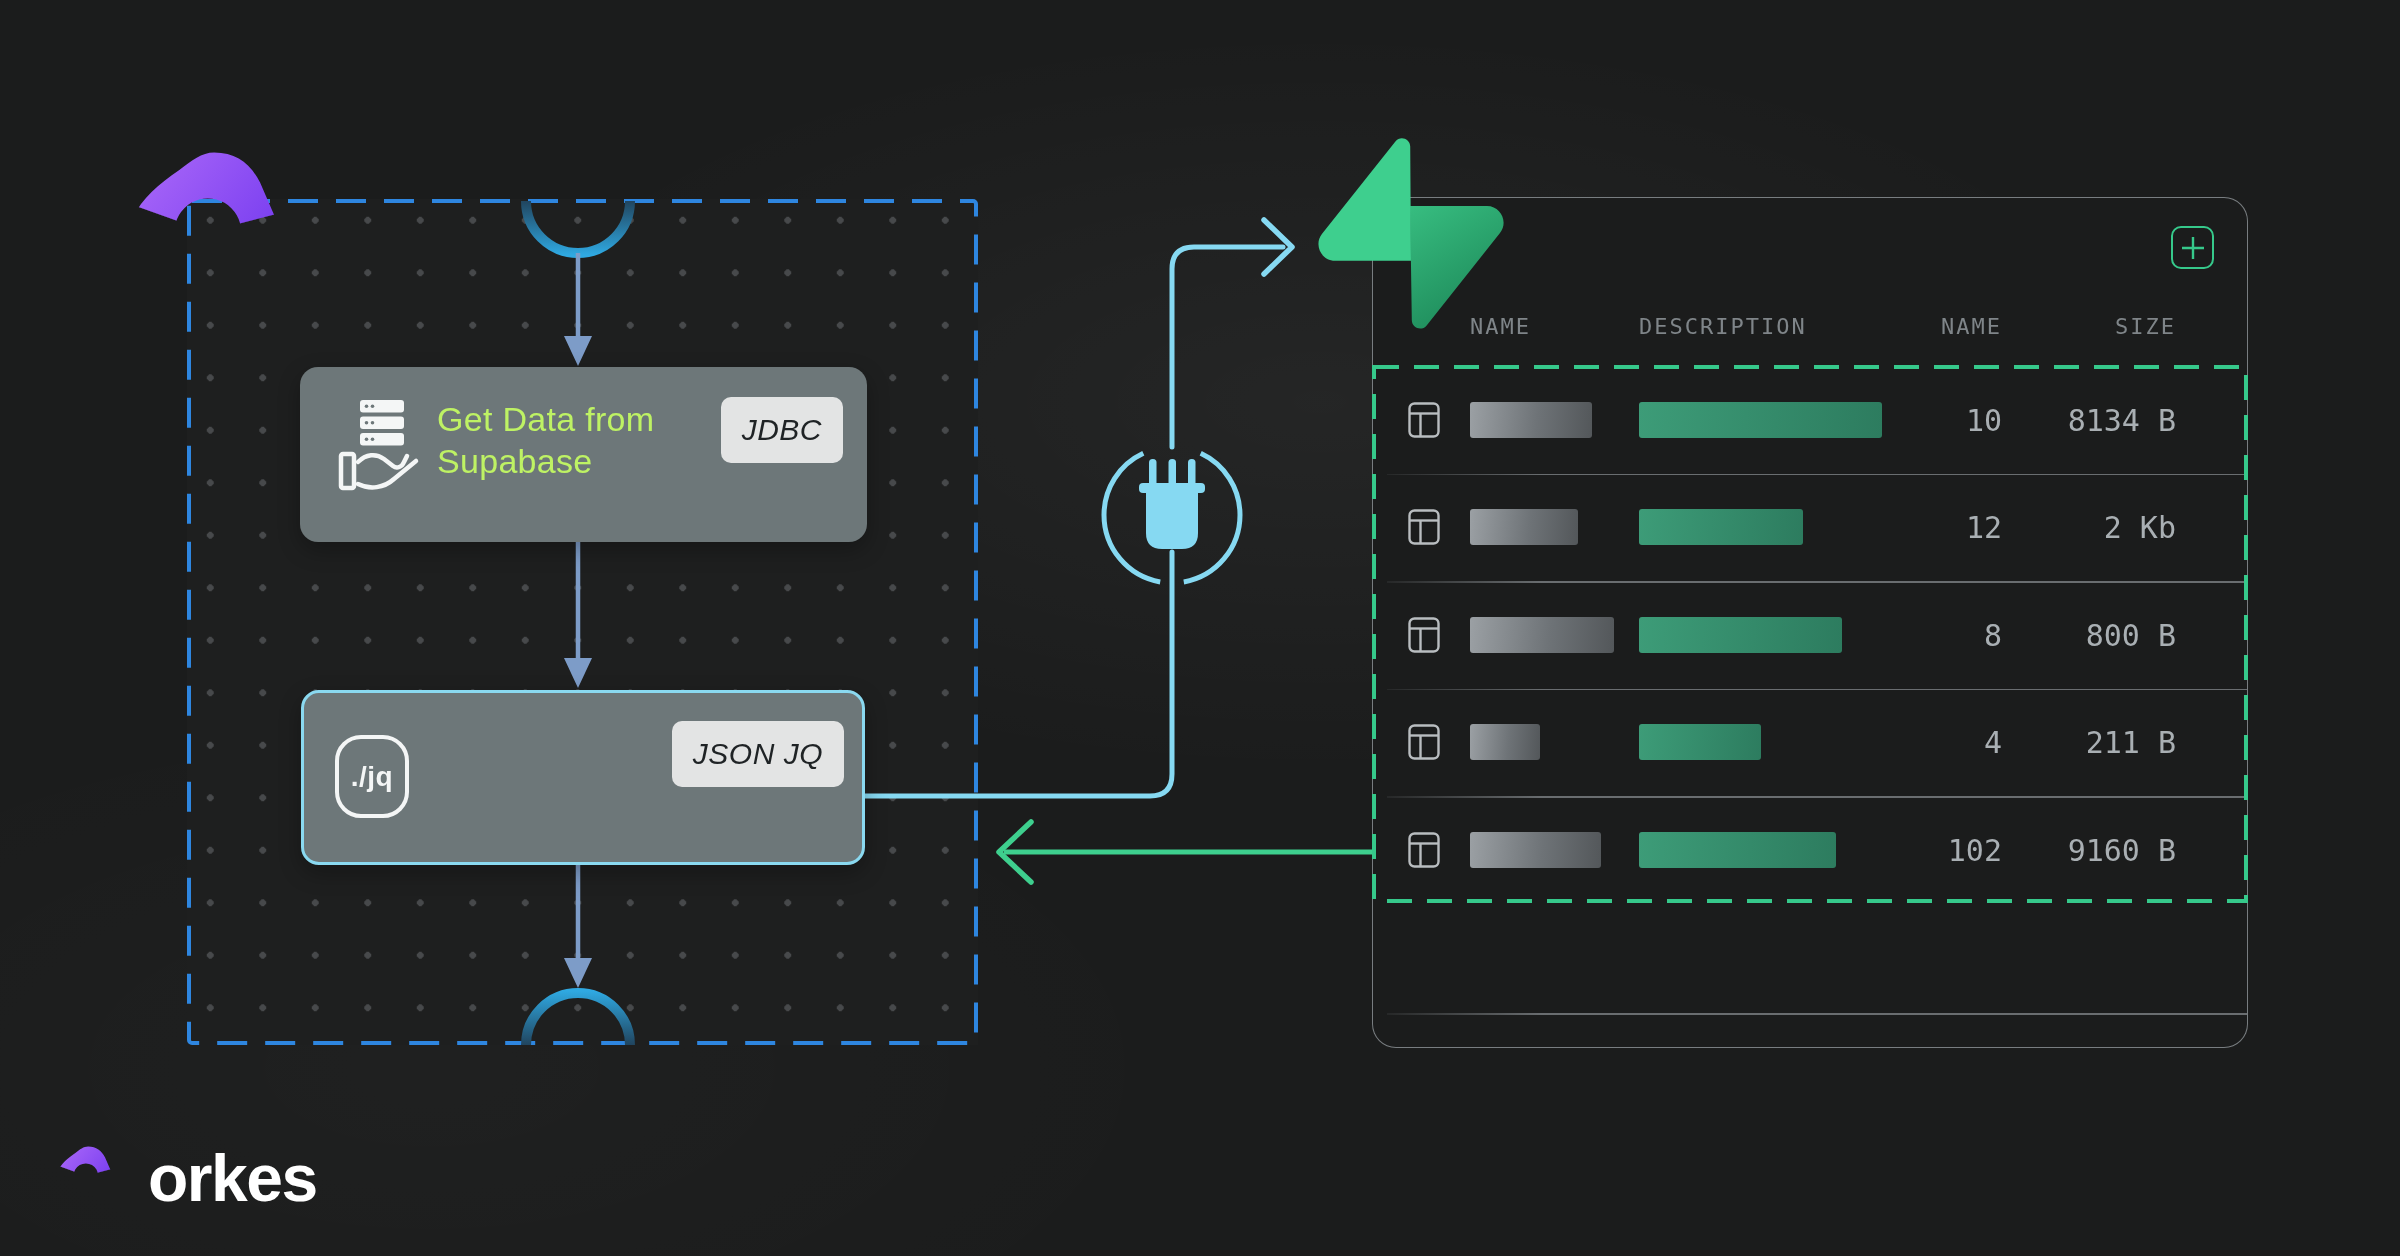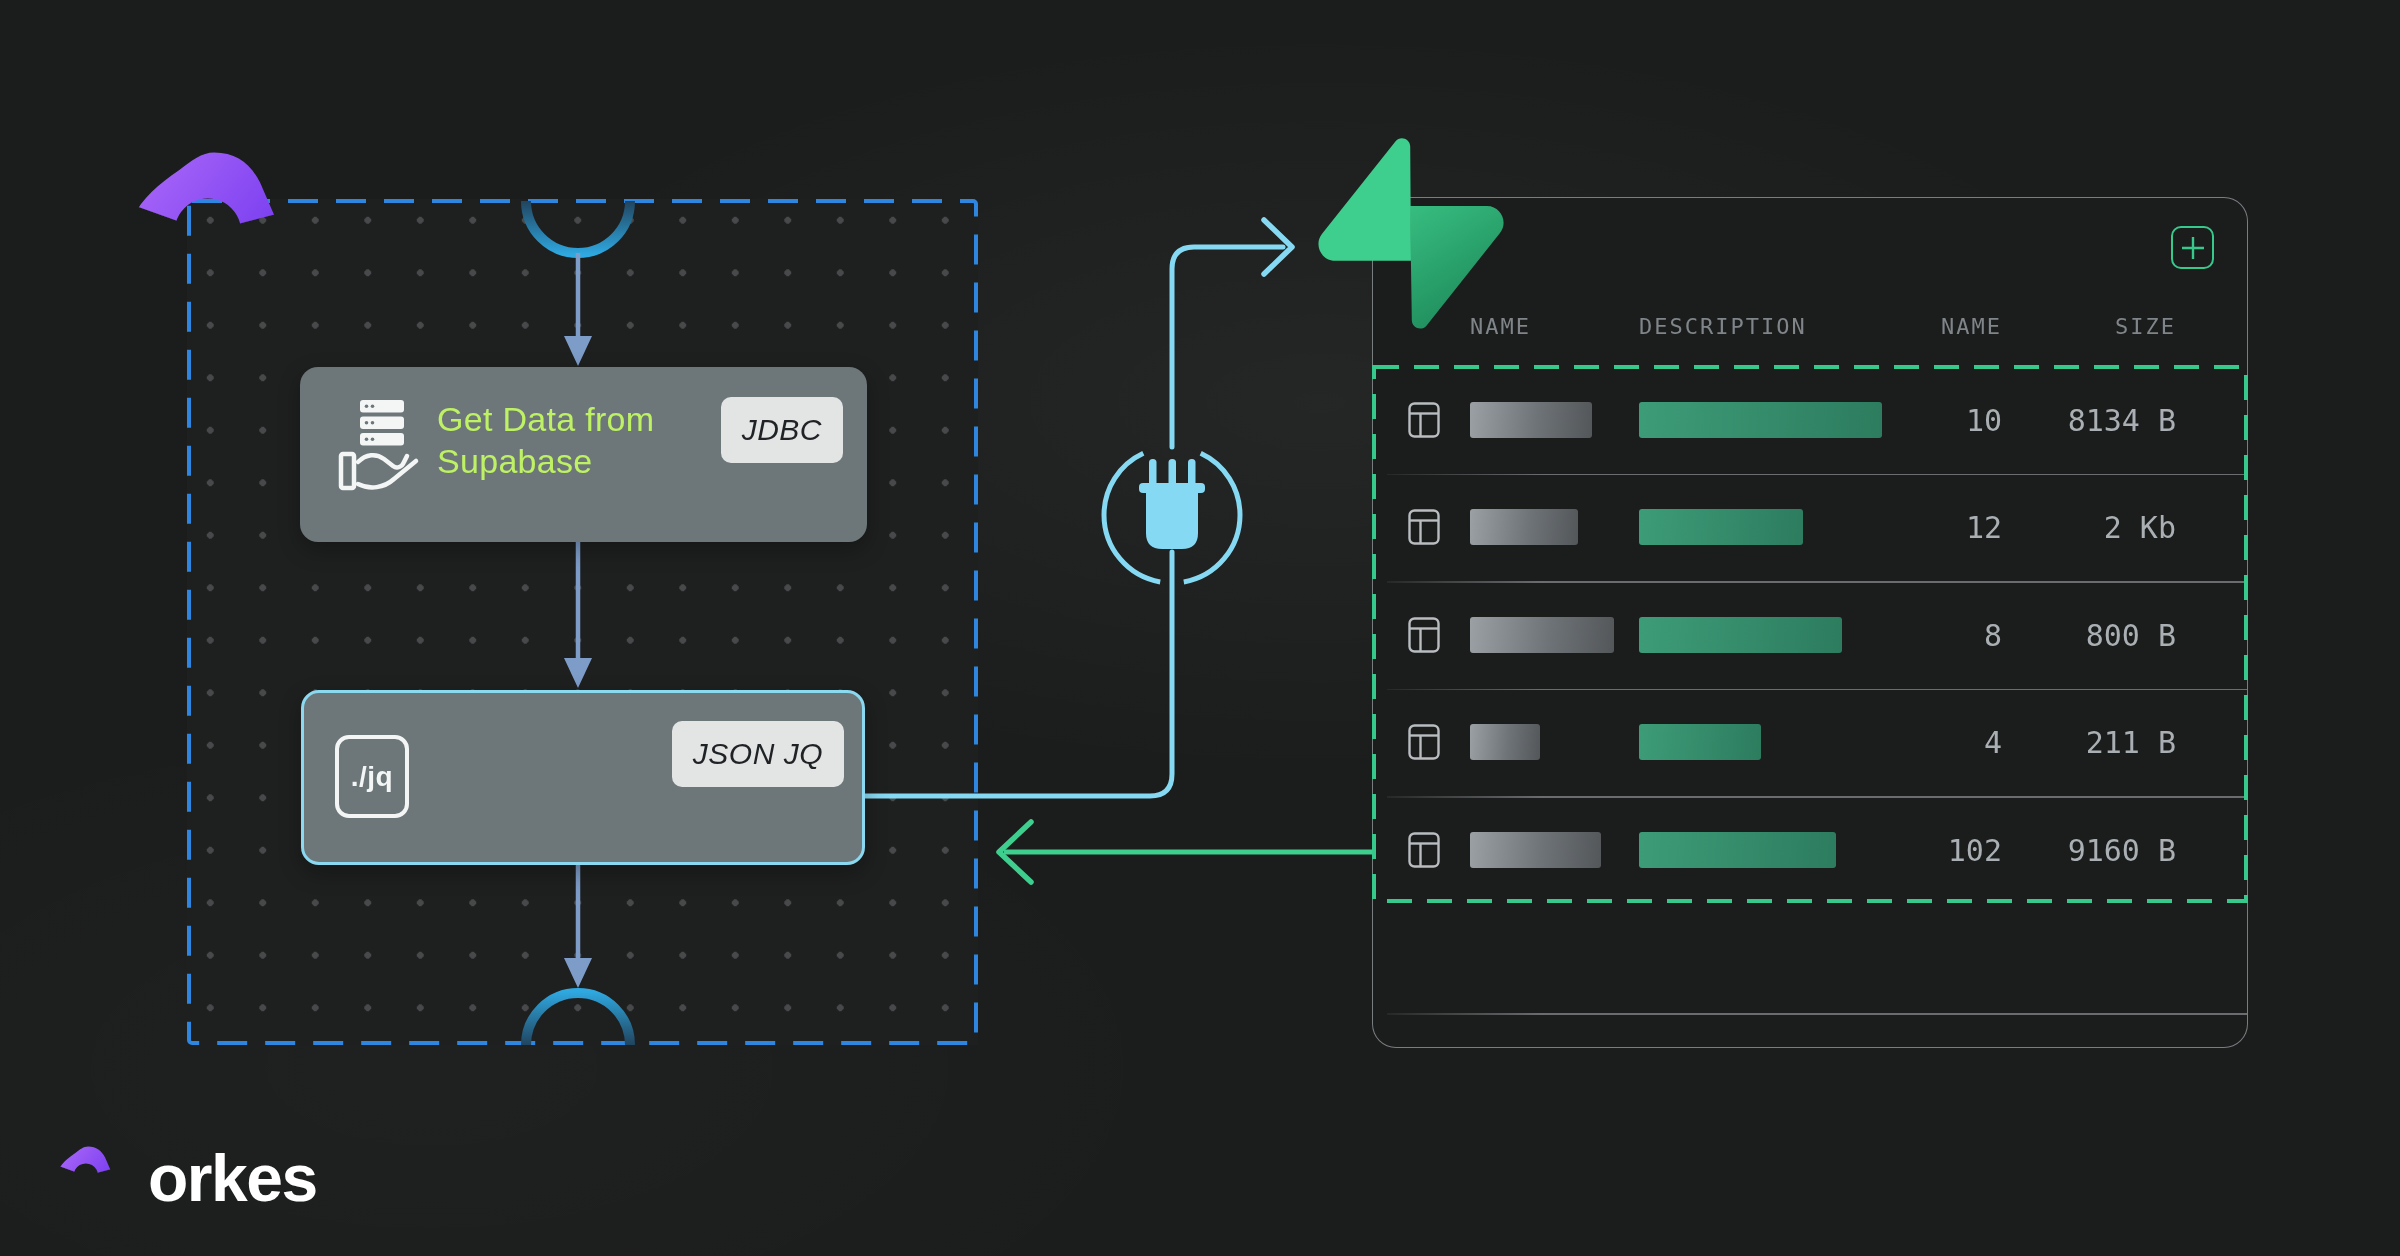--- a/index.html
+++ b/index.html
@@ -53,21 +53,21 @@
   .node-2 .node-title{left:133px;top:28px;}
   .badge{
     position:absolute;top:30px;right:24px;height:66px;background:var(--badge-bg,#e3e4e4);
     color:var(--badge-text,#1f2325);border-radius:10px;display:flex;align-items:center;
     padding:0 21px;font-size:30px;font-weight:500;letter-spacing:.5px;font-style:italic;
   }
   .node-2 .badge{right:18px;top:28px;}
   .node-icon{position:absolute;left:38px;top:31px;}
   .jq-box{
     position:absolute;left:31px;top:42px;width:74px;height:83px;border:4px solid #f4f6f6;
-    border-radius:14px;display:flex;align-items:center;justify-content:center;
+    border-radius:26px;display:flex;align-items:center;justify-content:center;
     font-size:28px;font-weight:700;color:#f4f6f6;letter-spacing:.5px;
   }
 
   
   .orkes-mark-big{position:absolute;left:112px;top:143px;width:198px;height:190px;z-index:10;}
   .supabase-logo{position:absolute;left:1317px;top:138px;width:188px;height:192px;z-index:30;}
   .footer-brand{position:absolute;left:52px;top:1134px;height:88px;display:flex;align-items:center;gap:26px;z-index:10;}
   .orkes-mark-small{width:70px;height:78px;}
   .wordmark{font-size:66px;font-weight:700;letter-spacing:-1.5px;color:#fff;}
 

